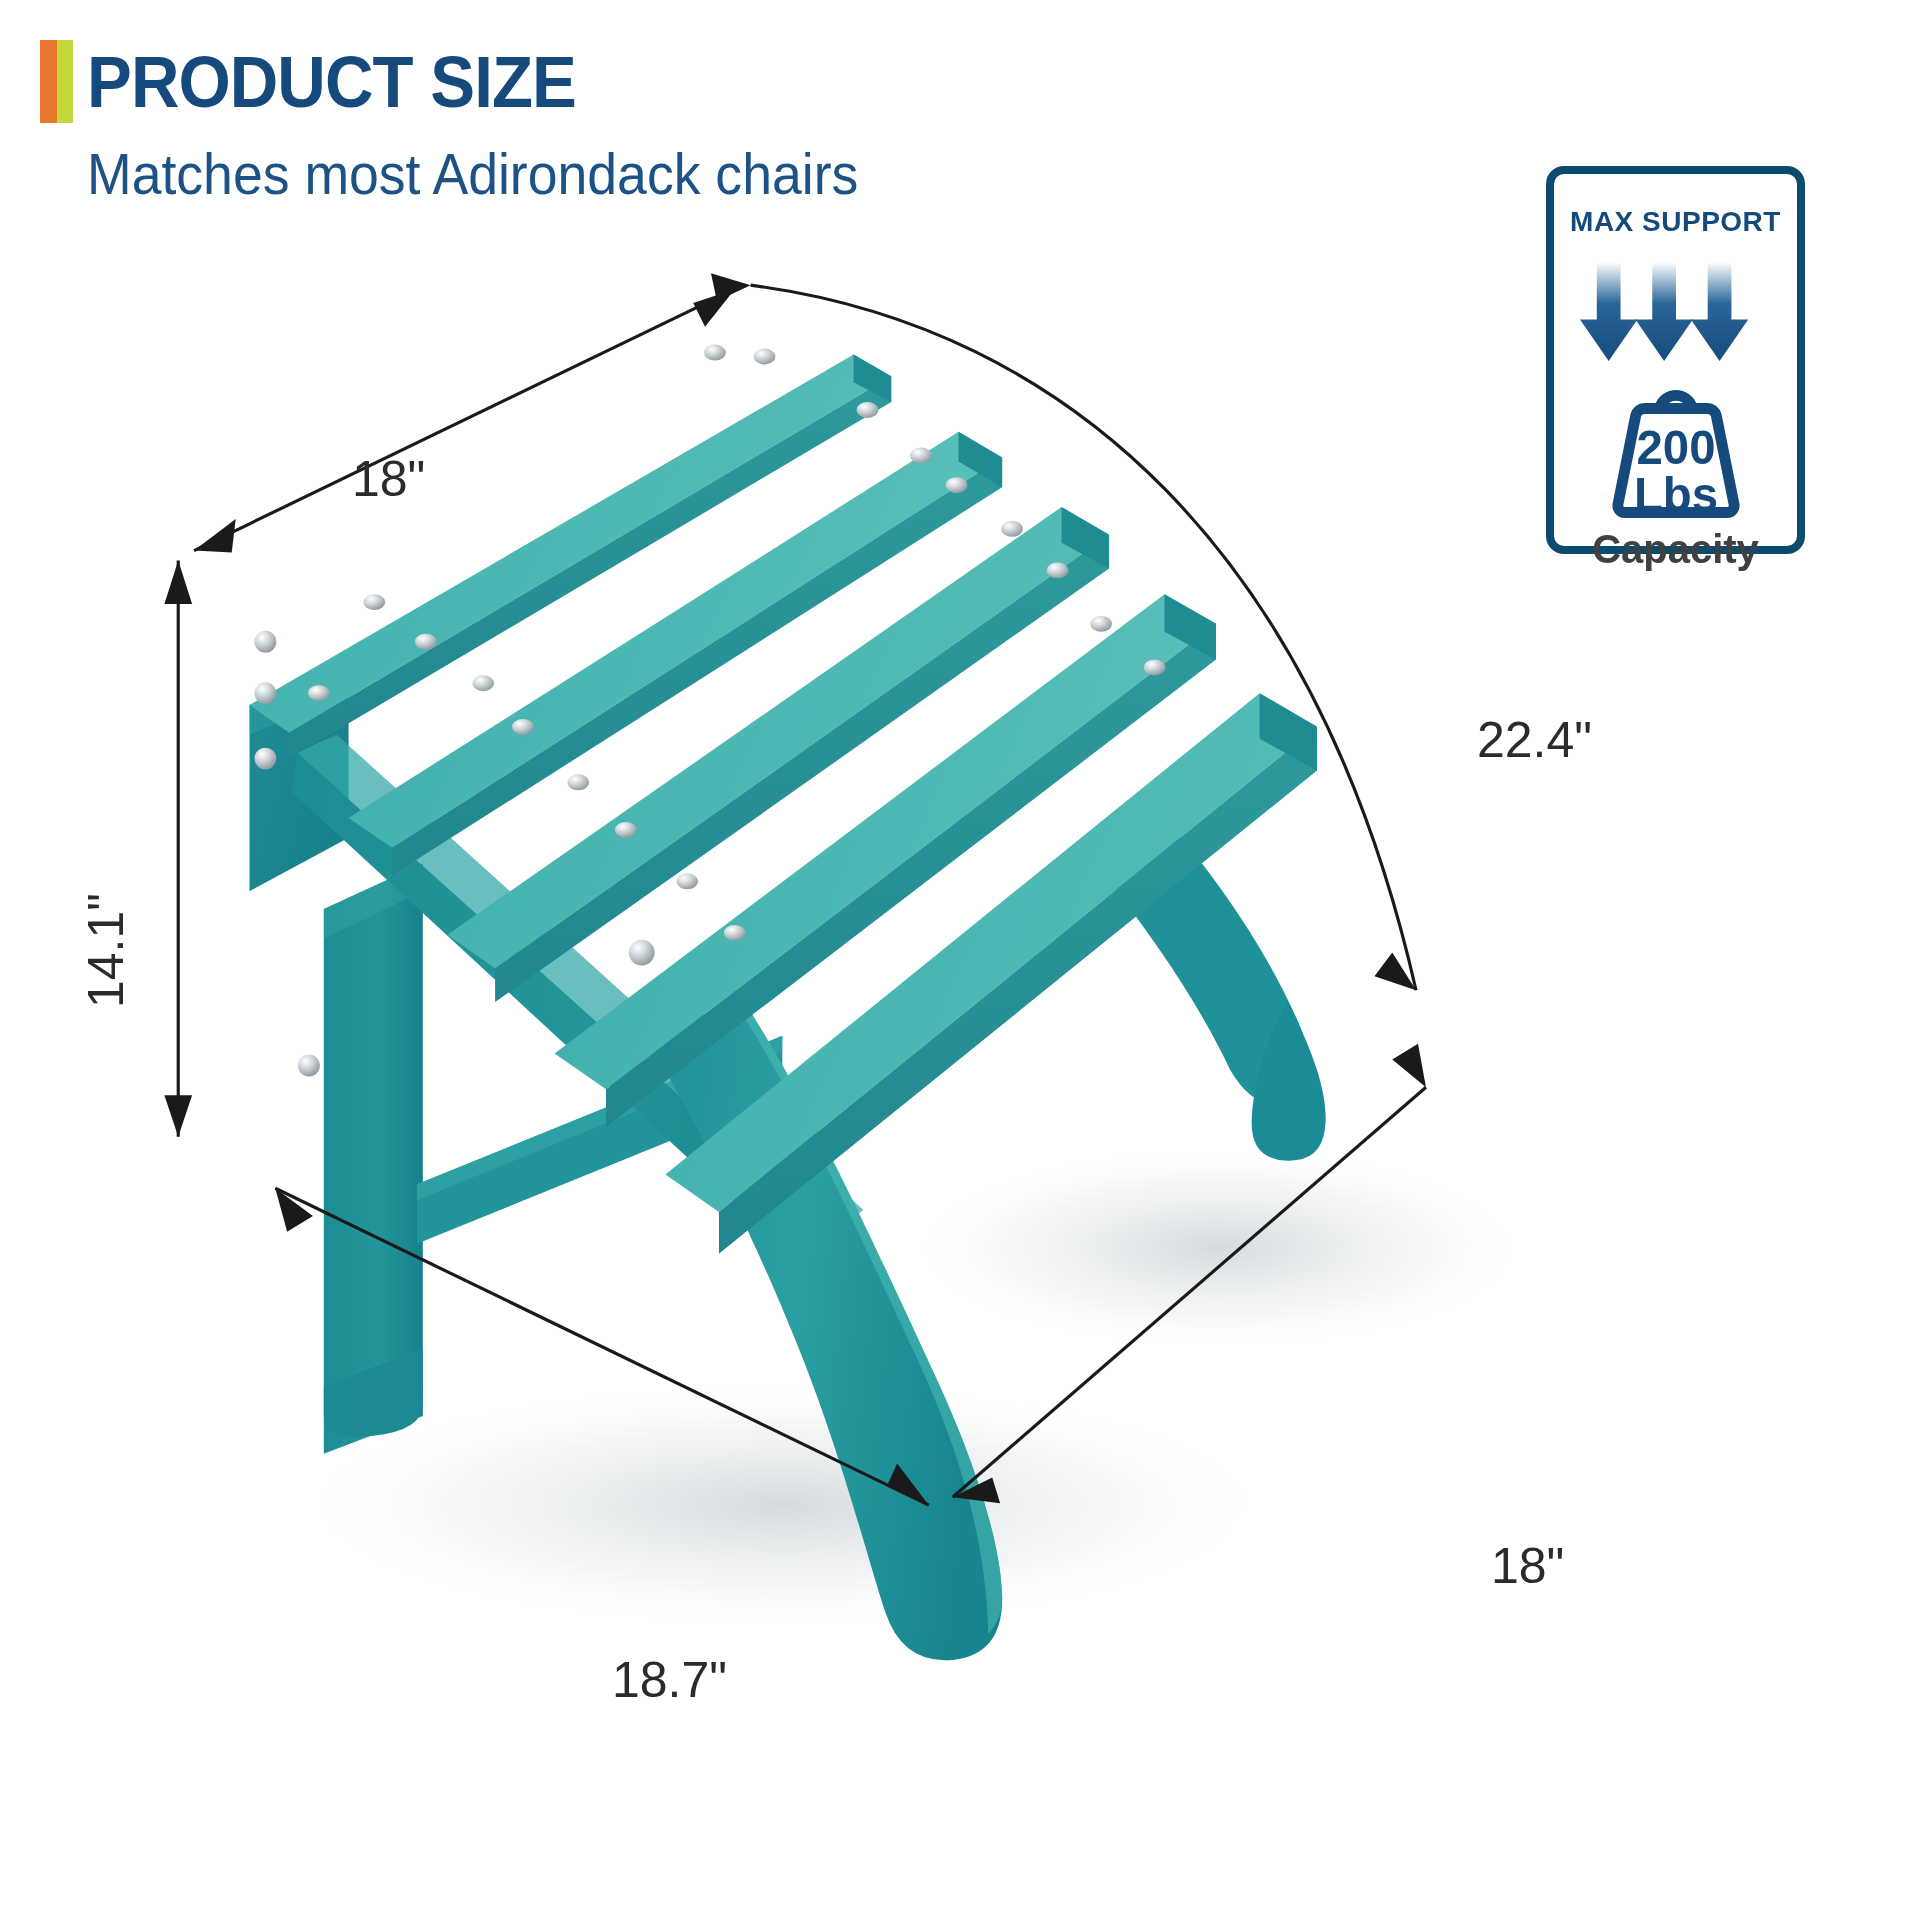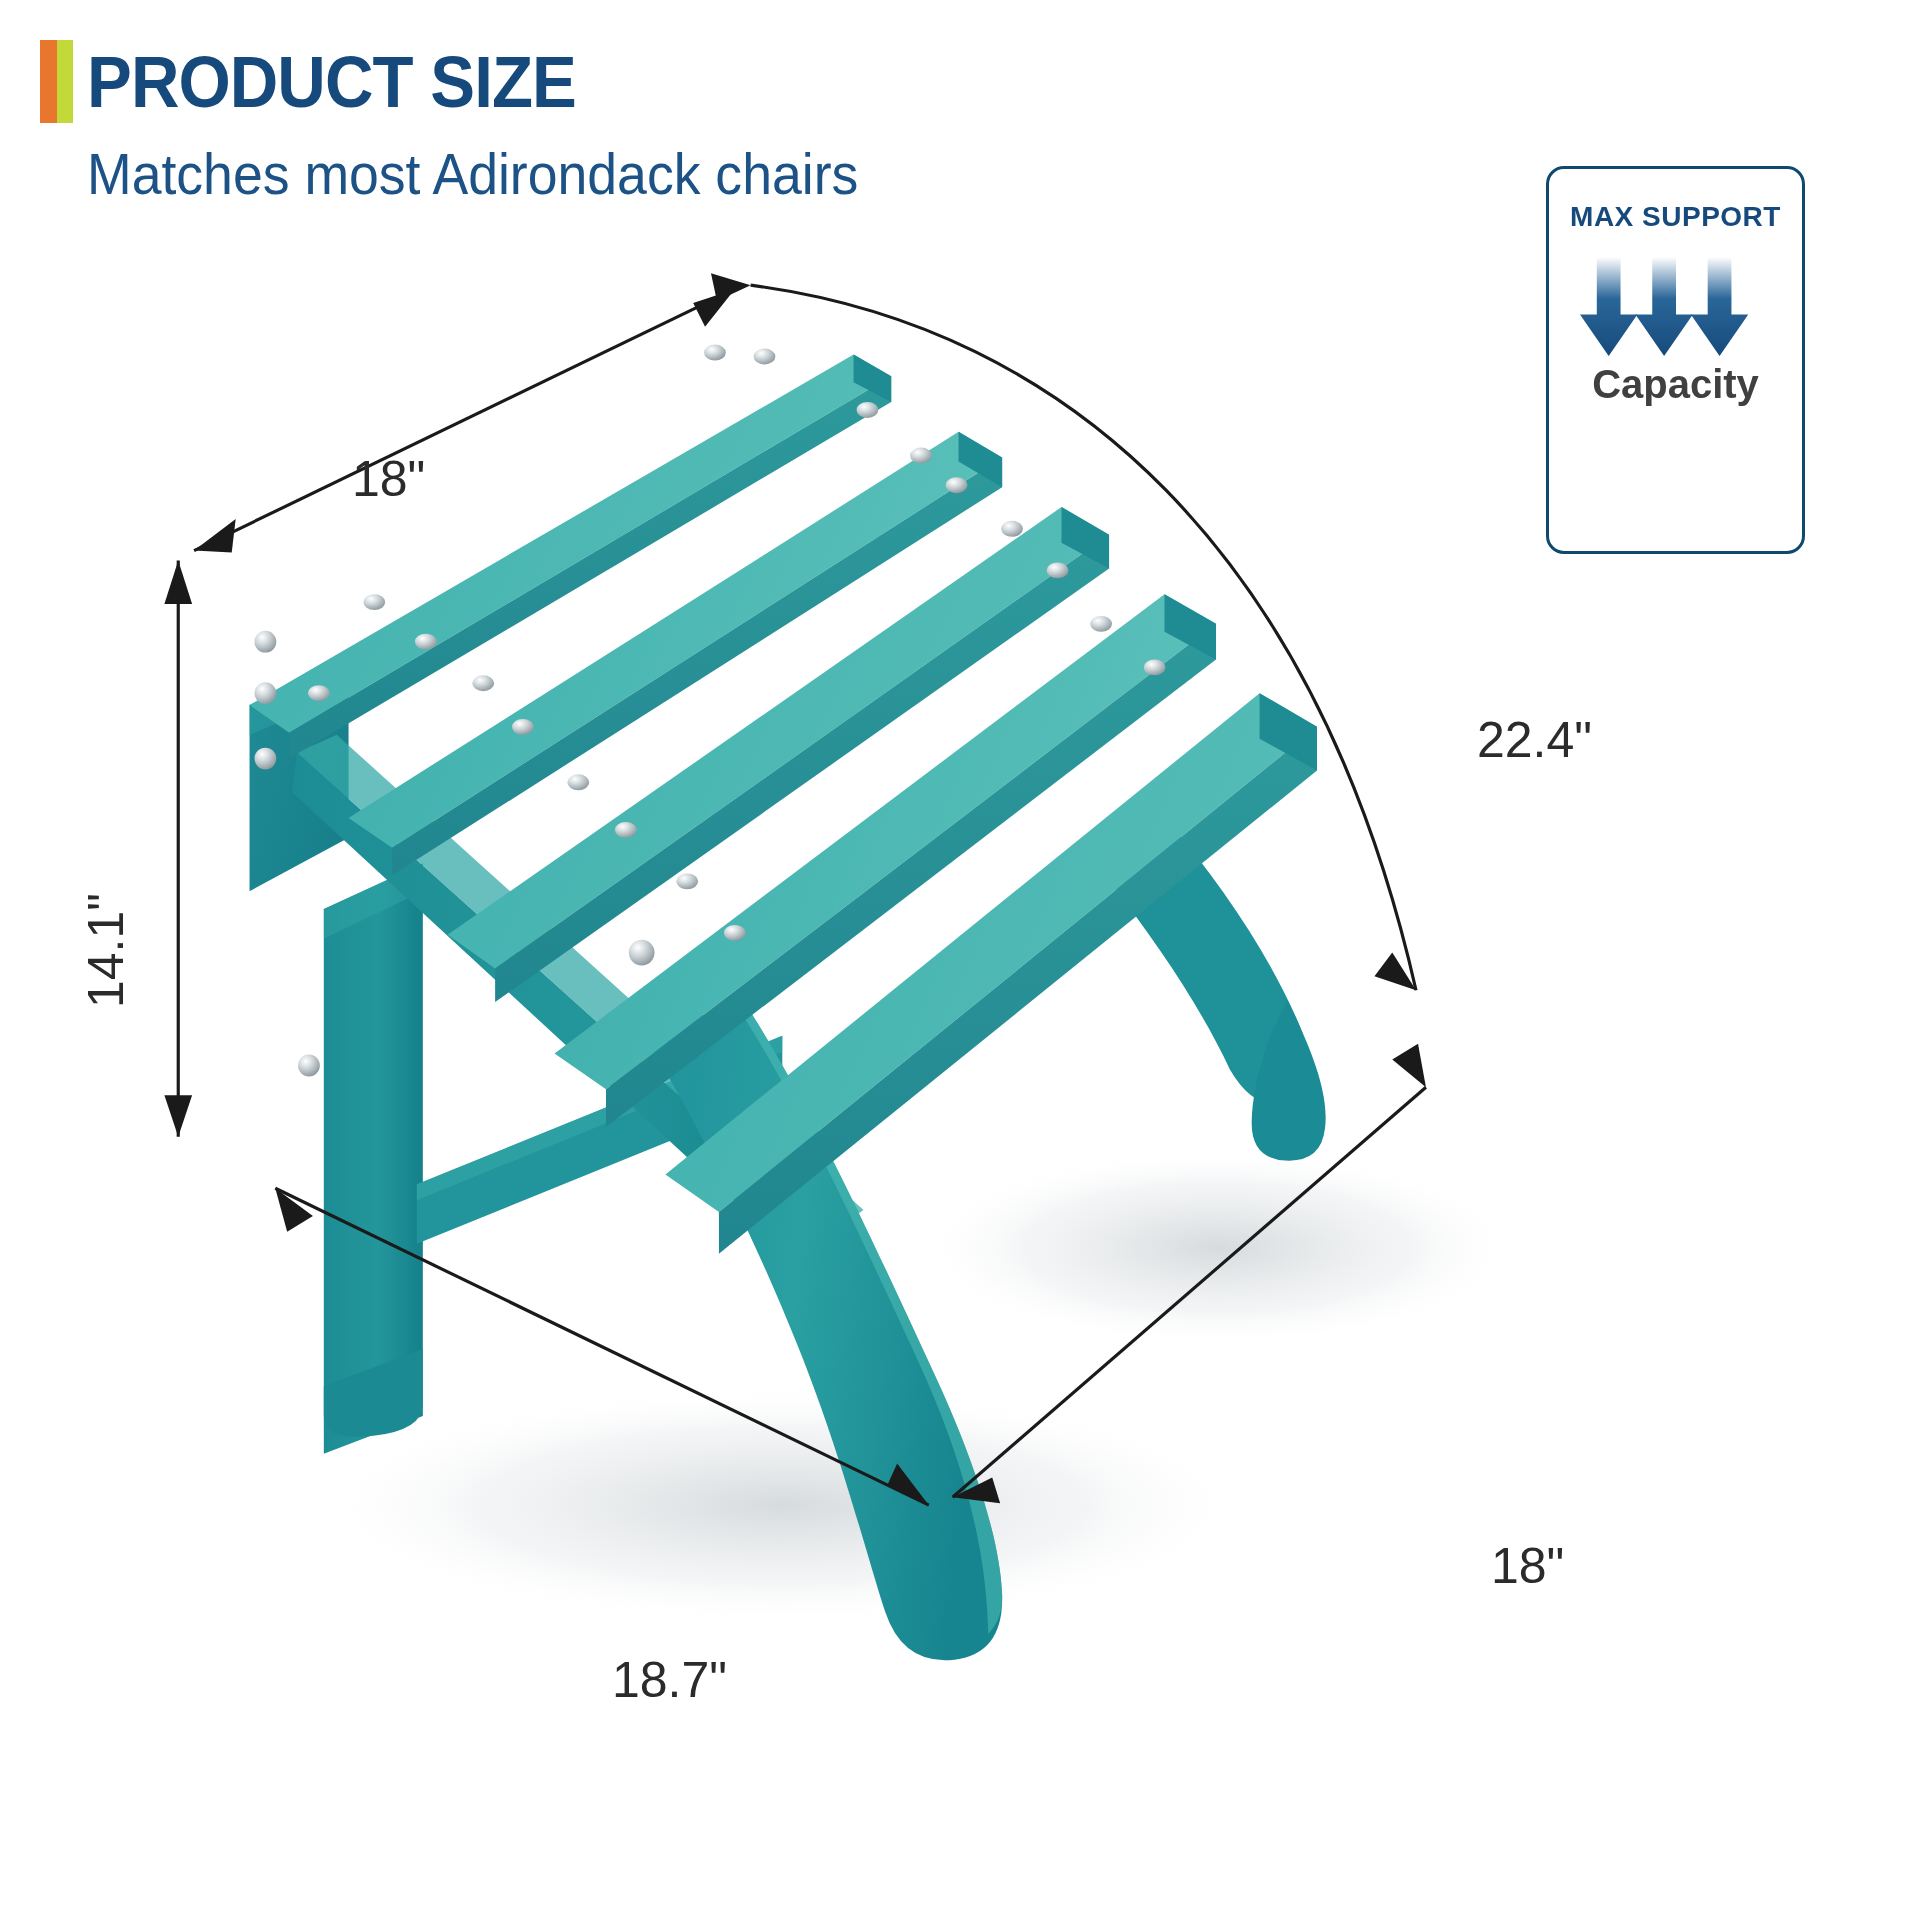--- a/index.html
+++ b/index.html
@@ -28,21 +28,21 @@
     margin-top:20px;margin-left:47px;
     font-size:57px;color:#1C5285;line-height:63px;
     transform:scaleX(.94);transform-origin:left center;
     white-space:nowrap;
   }
 
   
   .badge{
     position:absolute;left:1546px;top:166px;
     width:259px;height:388px;
-    border:3px solid #0c4a6e;border-radius:18px;background:#fff;
+    border:8px solid #0c4a6e;border-radius:18px;background:#fff;
     box-sizing:border-box;
     display:flex;flex-direction:column;align-items:center;
   }
   .badge-title{
     margin-top:32px;font-size:28px;font-weight:bold;color:#174A7C;
     letter-spacing:0.5px;
   }
   .badge-arrows{margin-top:22px;}
   .badge-weight{margin-top:10px;}
   .badge-cap{
@@ -93,20 +93,30 @@
           </linearGradient>
         </defs>
         <g fill="url(#agrad)">
           <path d="M20 2 h24 v58 h17 L32 102 L3 60 h17 z"></path>
           <path d="M76 2 h24 v58 h17 L88 102 L59 60 h17 z"></path>
           <path d="M132 2 h24 v58 h17 L144 102 L115 60 h17 z"></path>
         </g>
       </svg>
     </div>
 
+    <div class="badge-weight">
+      <svg width="188" height="150" viewBox="0 0 190 152">
+        <g fill="none" stroke="#174A7C" stroke-width="11" stroke-linejoin="round" stroke-linecap="round">
+          <path d="M79 34 a17 17 0 0 1 32 0"></path>
+          <path d="M63 36 h64 a9 9 0 0 1 8.8 7 l18 90 a7 7 0 0 1 -6.9 8.4 H43.1 a7 7 0 0 1 -6.9 -8.4 l18 -90 a9 9 0 0 1 8.8 -7 z"></path>
+        </g>
+        <text x="95" y="92" text-anchor="middle" fill="#174A7C" font-family="Liberation Sans, sans-serif" font-size="48" font-weight="bold">200</text>
+        <text x="95" y="140" text-anchor="middle" fill="#174A7C" font-family="Liberation Sans, sans-serif" font-size="48" font-weight="bold">Lbs</text>
+      </svg>
+    </div>
 
     <div class="badge-cap">Capacity</div>
   </div>
 
   <svg class="dsvg" width="1927" height="1927" viewBox="0 0 1946 1946">
     <defs>
 
       <linearGradient id="slatA" x1="0" y1="0" x2="1" y2="0.35">
         <stop offset="0%" stop-color="#3FAFAE"></stop>
         <stop offset="45%" stop-color="#49B6B2"></stop>

